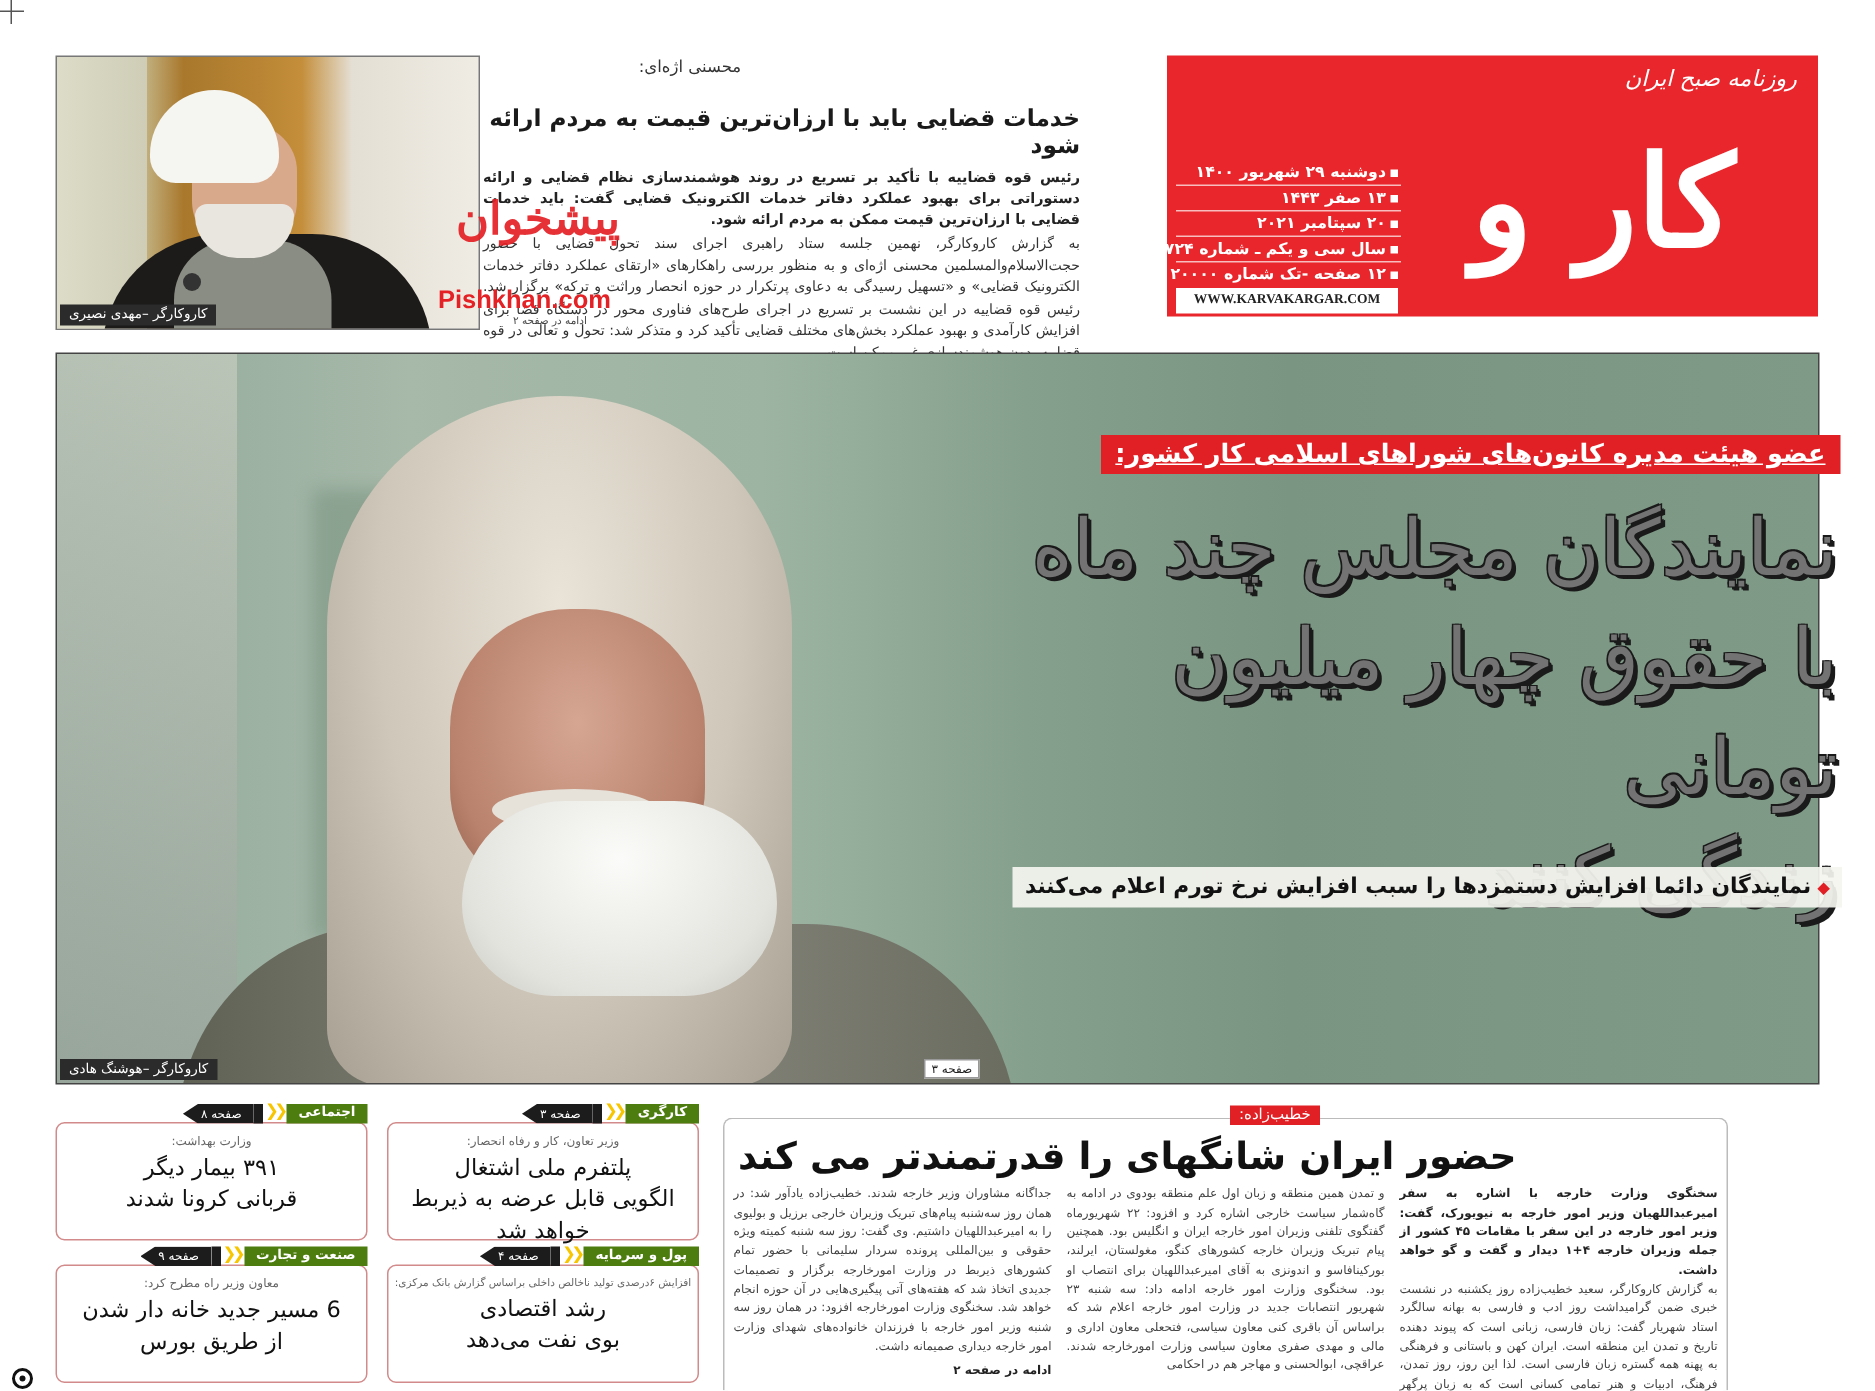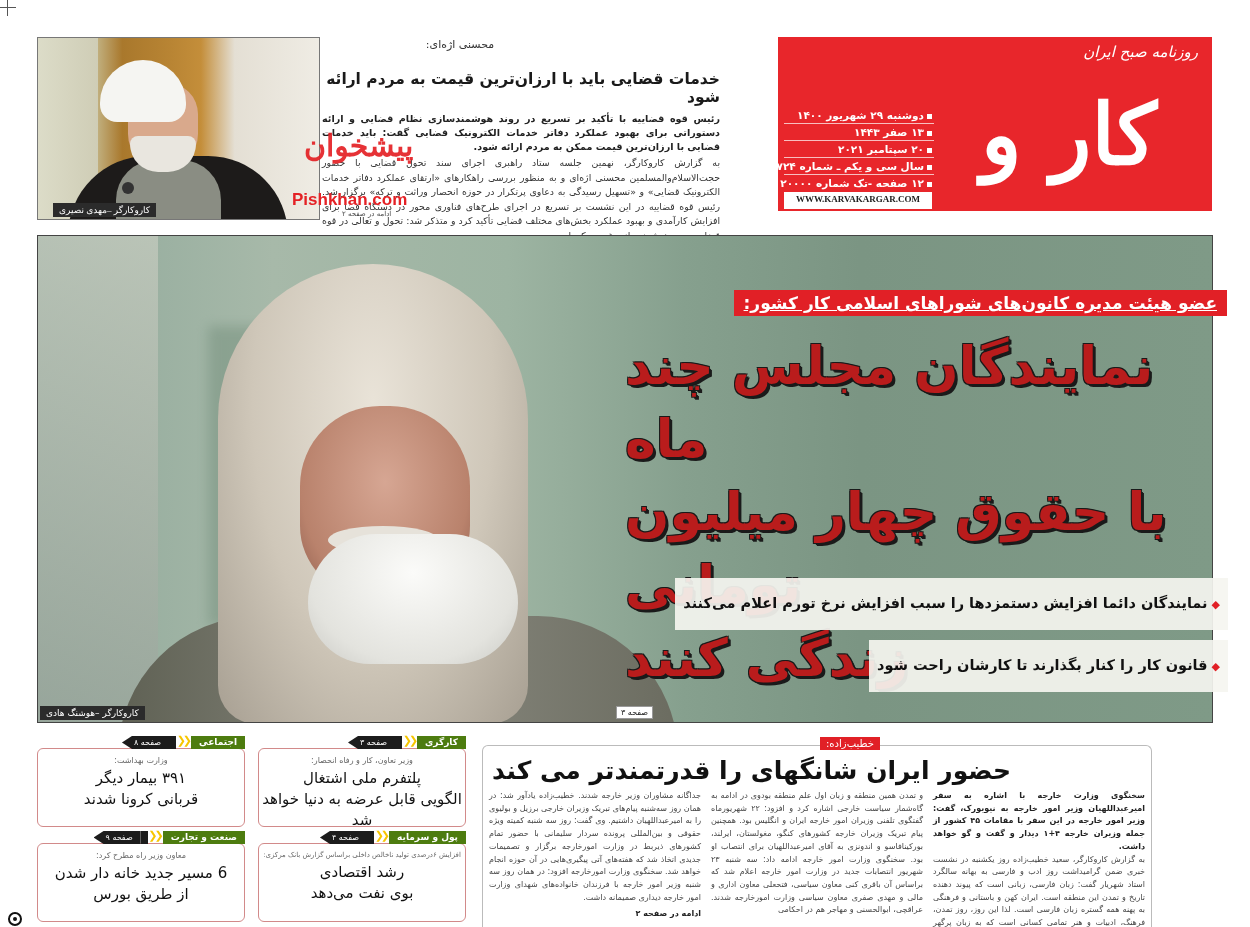--- a/index.html
+++ b/index.html
@@ -54,25 +54,25 @@
     background: linear-gradient(90deg, #8fa89a 0%, #a7b9a9 20%, #9db4a2 40%, #86a08e 55%, #7b9583 70%, #7f9a87 100%); }
   .main-photo .bg-blur1 { position: absolute; left: 0; top: 0; width: 120px; height: 488px; background: linear-gradient(180deg,#c7ccc0,#9aa49b); opacity: .7; }
   .main-photo .bg-blur2 { position: absolute; left: 170px; top: 90px; width: 160px; height: 300px; background: #6f8a77; opacity: .45; filter: blur(6px); }
   .main-photo .hood { position: absolute; left: 180px; top: 28px; width: 310px; height: 460px; background: radial-gradient(ellipse at 50% 30%, #e9e3d8 0%, #cfc7b9 55%, #a79f92 100%); border-radius: 160px 160px 40px 40px; }
   .main-photo .face { position: absolute; left: 262px; top: 170px; width: 170px; height: 190px; background: radial-gradient(ellipse at 50% 40%, #d6a693 0%, #b9826c 70%, #8d5c4c 100%); border-radius: 80px 80px 70px 70px; }
   .main-photo .mustache { position: absolute; left: 290px; top: 290px; width: 110px; height: 28px; background: #e6e2da; border-radius: 50%; }
   .main-photo .mask { position: absolute; left: 270px; top: 298px; width: 210px; height: 130px; background: radial-gradient(ellipse at 50% 30%, #fbfbf9 0%, #e3e3de 70%, #c9c9c4 100%); border-radius: 100px 100px 90px 90px; }
   .main-photo .coat { position: absolute; left: 80px; top: 380px; width: 560px; height: 140px; background: linear-gradient(90deg,#5f6154,#8a8a80,#6b6c60); border-radius: 200px 200px 0 0; }
 
   .overline { position: absolute; right: 23px; top: 290px; background: #e12026; color: #fff; font-size: 17px; font-weight: bold; padding: 3px 10px; direction: rtl; white-space: nowrap; text-decoration: underline; }
-  .main-headline { position: absolute; right: 25px; top: 330px; width: 600px; direction: rtl; text-align: left; color: #b91c1c;
-    font-family: "DejaVu Sans", sans-serif; font-weight: bold; font-size: 52px; line-height: 73px; letter-spacing: -1px;
+  .main-headline { position: absolute; right: 25px; top: 330px; width: 600px; direction: rtl; text-align: right; color: #737373;
+    font-family: "DejaVu Sans", sans-serif; font-weight: normal; font-size: 52px; line-height: 73px; letter-spacing: -1px;
     text-shadow: 3px 3px 0 #1a1a1a, -1px -1px 0 #1a1a1a, 1px -1px 0 #1a1a1a, -1px 1px 0 #1a1a1a, 2px 2px 0 #1a1a1a; }
   .bullets { position: absolute; right: 22px; top: 578px; direction: rtl; }
-  .bullet { background: rgba(245,245,240,0.92); color: #111; font-size: 14.5px; font-weight: bold; padding: 14px 8px; margin-bottom: 10px; display: table; margin-right: 0; margin-left: auto; white-space: nowrap; height: 22px; line-height: 22px; }
+  .bullet { background: rgba(245,245,240,0.92); color: #111; font-size: 14.5px; font-weight: bold; padding: 2px 8px; margin-bottom: 10px; display: table; margin-right: 0; margin-left: auto; white-space: nowrap; height: 22px; line-height: 22px; }
   .bullet .dia { color: #e12026; font-size: 11px; margin-left: 4px; }
   .page-ref { position: absolute; left: 616px; top: 706px; background: #fff; border: 1px solid #999; color: #222; font-size: 8px; padding: 1px 4px; }
 
   
   .box { position: absolute; width: 208px; height: 79px; border: 1px solid #d28a8a; border-radius: 6px; background: #fff; box-sizing: border-box; direction: rtl; text-align: center; }
   .box .tag { position: absolute; right: -1px; top: -13px; height: 13px; display: flex; direction: rtl; }
   .box .tag .sec { background: #4d7c0f; color: #fff; font-size: 9px; font-weight: bold; padding: 0 8px; line-height: 13px; }
   .box .tag .chev { width: 22px; background: linear-gradient(90deg, #1c1c1c 0%, #1c1c1c 30%, transparent 30%); position: relative; }
   .box .tag .chev:before { content: "\276E\276E"; position: absolute; right: 2px; top: -2px; color: #f7c600; font-size: 11px; font-weight: bold; letter-spacing: -3px; }
   .box .tag .pg { background: #1c1c1c; color: #fff; font-size: 8px; padding: 0 8px 0 12px; line-height: 13px; clip-path: polygon(10px 0, 100% 0, 100% 100%, 10px 100%, 0 50%); }
@@ -108,21 +108,21 @@
 </div>
 
 <div class="abs top-photo">
   <div class="wall"></div>
   <div class="robe"></div>
   <div class="vest"></div>
   <div class="face"></div>
   <div class="beard"></div>
   <div class="turban"></div>
   <div class="mic"></div>
-  <div class="caption-dark" style="left:15px; bottom:2px;font-family:Liberation Serif, serif;">کاروکارگر –مهدی نصیری</div>
+  <div class="caption-dark" style="left:2px; bottom:2px;">کاروکارگر –مهدی نصیری</div>
 </div>
 
 <div class="abs top-story">
   <div class="kicker">محسنی اژه‌ای:</div>
   <div class="headline">خدمات قضایی باید با ارزان‌ترین قیمت به مردم ارائه شود</div>
   <div class="lead">رئیس قوه قضاییه با تأکید بر تسریع در روند هوشمندسازی نظام قضایی و ارائه دستوراتی برای بهبود عملکرد دفاتر خدمات الکترونیک قضایی گفت: باید خدمات قضایی با ارزان‌ترین قیمت ممکن به مردم ارائه شود.</div>
   <div class="body">به گزارش کاروکارگر، نهمین جلسه ستاد راهبری اجرای سند تحول قضایی با حضور حجت‌الاسلام‌والمسلمین محسنی اژه‌ای و به منظور بررسی راهکارهای «ارتقای عملکرد دفاتر خدمات الکترونیک قضایی» و «تسهیل رسیدگی به دعاوی پرتکرار در حوزه انحصار وراثت و ترکه» برگزار شد. رئیس قوه قضاییه در این نشست بر تسریع در اجرای طرح‌های فناوری محور در دستگاه قضا برای افزایش کارآمدی و بهبود عملکرد بخش‌های مختلف قضایی تأکید کرد و متذکر شد: تحول و تعالی در قوه قضاییه بدون هوشمندسازی غیر ممکن است.</div>
   <div class="continued">ادامه در صفحه ۲</div>
 </div>
 
@@ -146,37 +146,33 @@
 <div class="main-headline">
   <div>نمایندگان مجلس چند ماه</div>
   <div>با حقوق چهار میلیون تومانی</div>
   <div>زندگی کنند</div>
 </div>
 <div class="bullets">
   <div class="bullet">
       <span class="dia">◆</span>
       <span>نمایندگان دائما افزایش دستمزدها را سبب افزایش نرخ تورم اعلام می‌کنند</span>
     </div>
-  <div class="bullet">
-      <span class="dia">◆</span>
-      <span>قانون کار را کنار بگذارند تا کارشان راحت شود</span>
-    </div>
 </div>
 <div class="page-ref">صفحه ۳</div>
 
 <div class="box" style="left:258px; top:748px;">
   <div class="tag">
     <span class="sec">کارگری</span>
     <span class="chev"></span>
     <span class="pg">صفحه ۳</span>
   </div>
   <div class="kick">وزیر تعاون، کار و رفاه انحصار:</div>
   <div class="title">
     <div>پلتفرم ملی اشتغال</div>
-    <div>الگویی قابل عرضه به دنیا خواهد شد</div>
+    <div>الگویی قابل عرضه به ذیربط خواهد شد</div>
   </div>
 </div>
 
 <div class="box" style="left:37px; top:748px;">
   <div class="tag">
     <span class="sec">اجتماعی</span>
     <span class="chev"></span>
     <span class="pg">صفحه ۸</span>
   </div>
   <div class="kick">وزارت بهداشت:</div>

